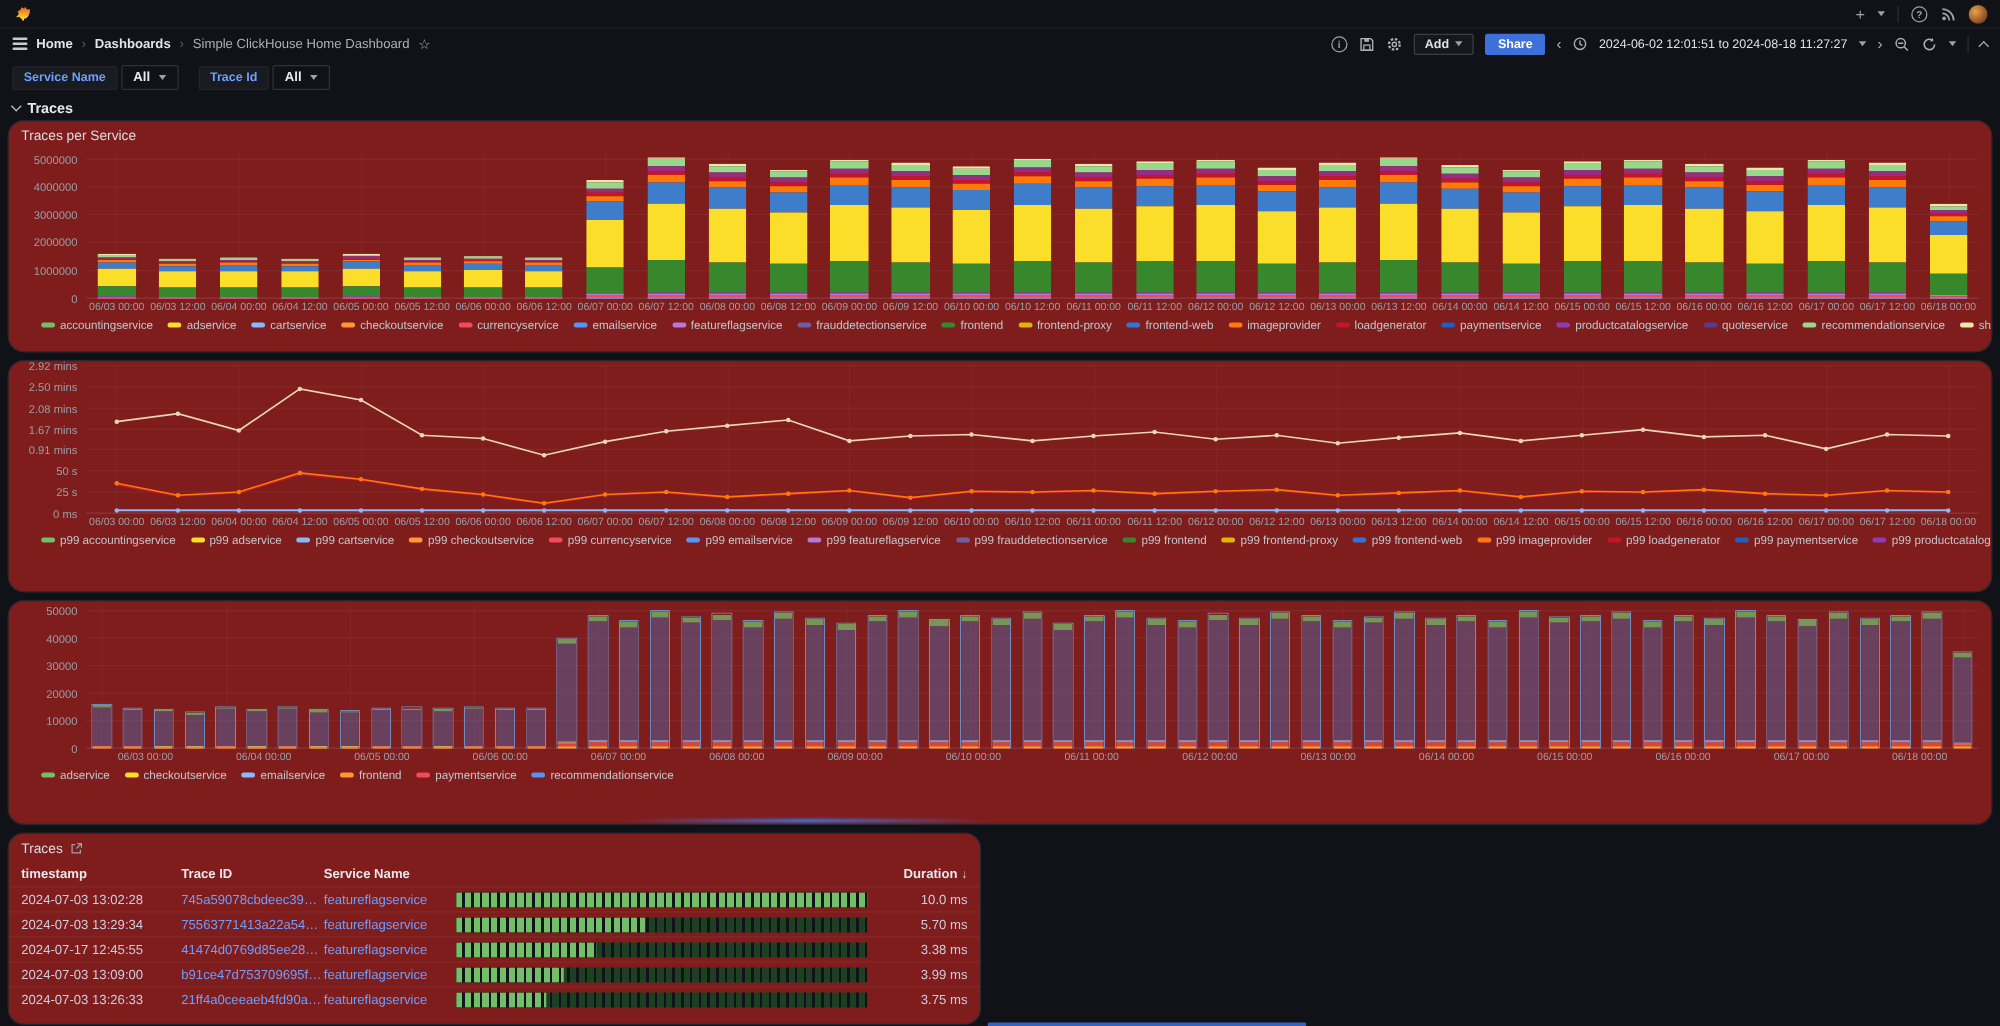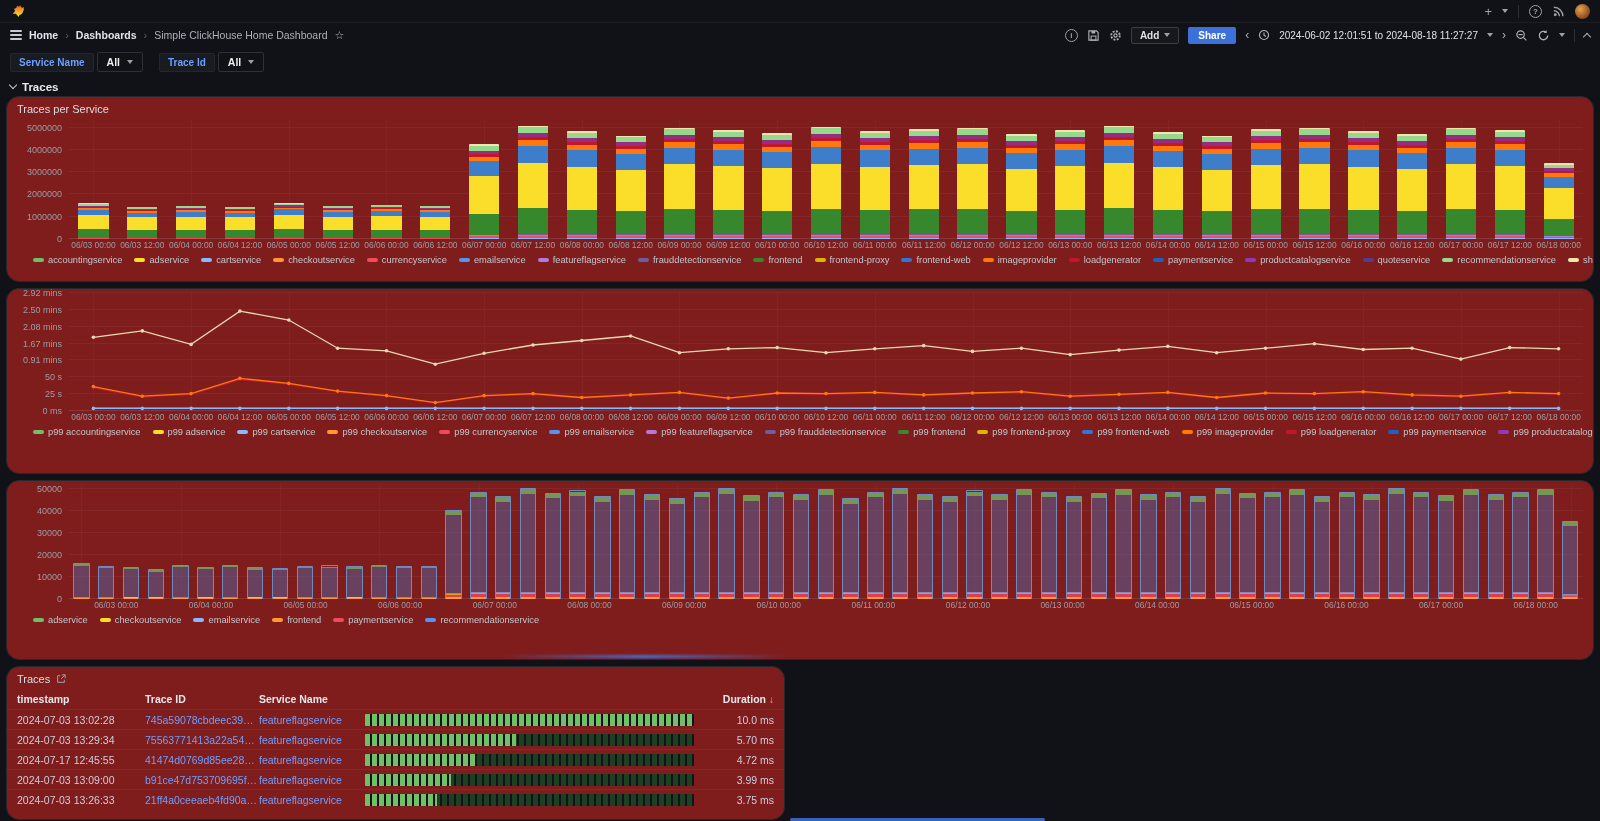--- a/index.html
+++ b/index.html
@@ -1834,21 +1834,21 @@
           </div>
           <div class="trow">
             <span class="c-ts">2024-07-17 12:45:55</span>
             <span class="c-id link">41474d0769d85ee2828...</span>
             <span class="c-svc link">featureflagservice</span>
             <span class="c-g">
               <span class="gauge" style="display: block;">
                 <b style="width: 34%;"></b>
               </span>
             </span>
-            <span class="c-dur">4.72 ms</span>
+            <span class="c-dur">3.38 ms</span>
           </div>
           <div class="trow">
             <span class="c-ts">2024-07-03 13:09:00</span>
             <span class="c-id link">b91ce47d753709695f1d...</span>
             <span class="c-svc link">featureflagservice</span>
             <span class="c-g">
               <span class="gauge" style="display: block;">
                 <b style="width: 26%;"></b>
               </span>
             </span>

